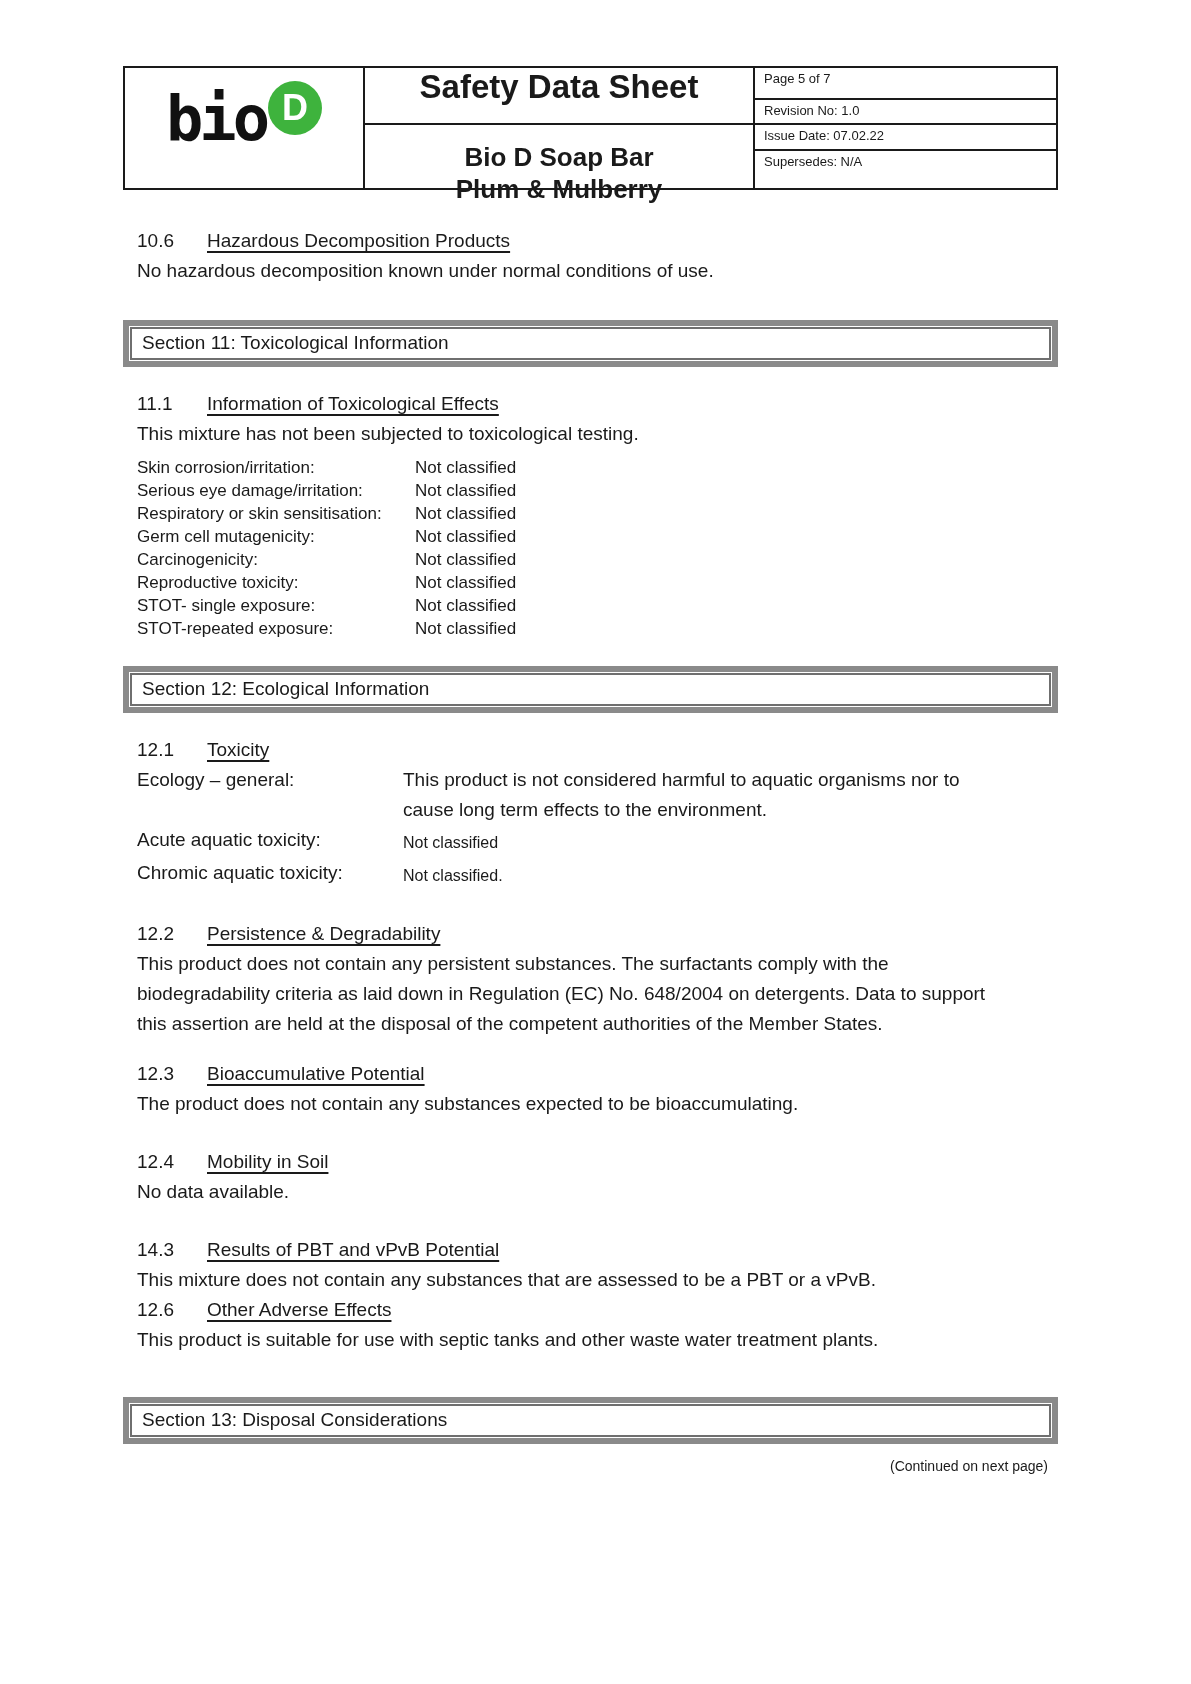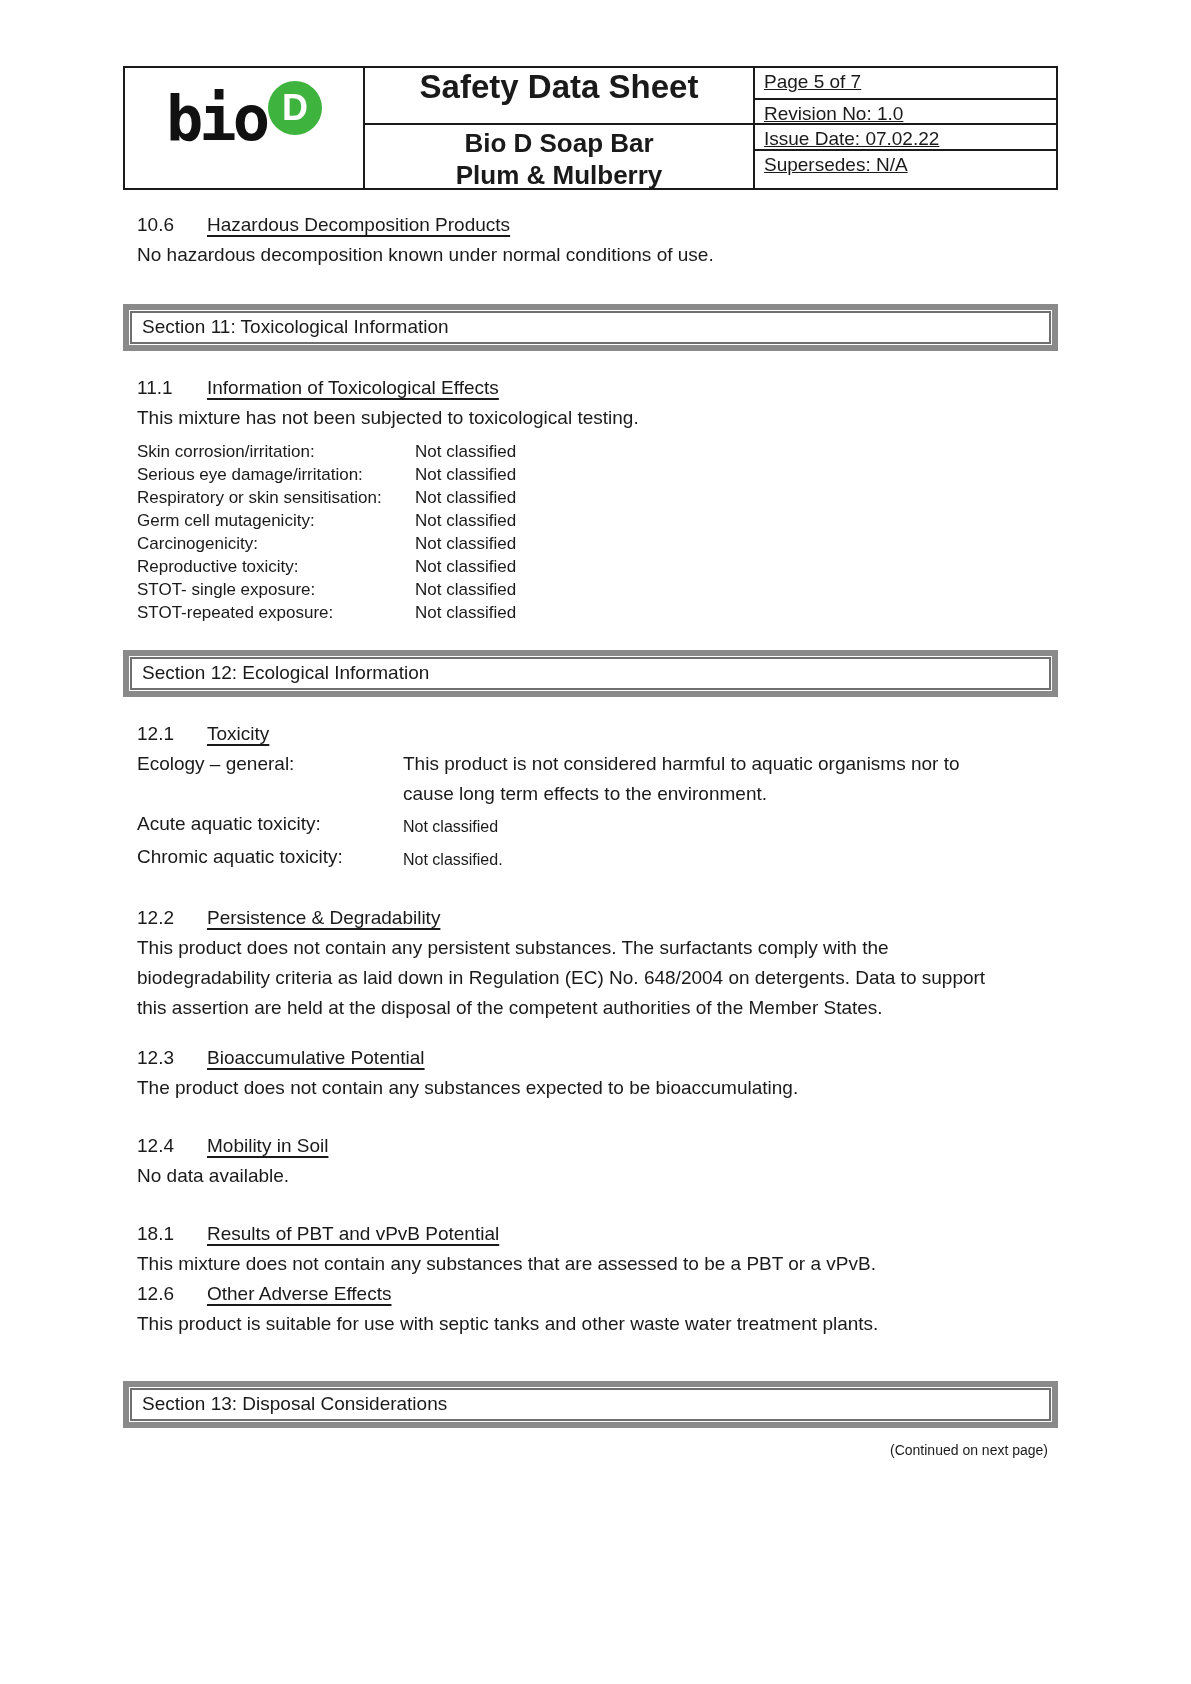--- a/index.html
+++ b/index.html
@@ -24,25 +24,25 @@
     grid-column:1; grid-row:1/5; border-right:2px solid #1a1a1a;
     display:flex; align-items:center; justify-content:center; padding-bottom:18px;
   }
   .cell-title {
     grid-column:2; grid-row:1/3; border-right:2px solid #1a1a1a; border-bottom:2px solid #1a1a1a;
     display:flex; align-items:flex-start; justify-content:center;
   }
   .cell-product {
     grid-column:2; grid-row:3/5; border-right:2px solid #1a1a1a;
     display:flex; flex-direction:column; align-items:center; justify-content:flex-start;
-    padding-top:2px;
+    padding-top:16px;
   }
   .doc-title { font-size:33px; font-weight:bold; letter-spacing:0px; }
   .product-line { font-size:26px; font-weight:bold; line-height:32px; }
-  .info-cell { font-size:19px; padding:3px 0 0 9px; border-bottom:2px solid #1a1a1a;text-decoration:underline; }
+  .info-cell { font-size:13px; padding:3px 0 0 9px; border-bottom:2px solid #1a1a1a; }
   .info-cell.last { border-bottom:none; }
 
   
   .logo-bio {
     font-family:"DejaVu Sans Mono", monospace;
     font-weight:bold; font-size:62px; letter-spacing:-4px; color:#111;
     line-height:1;
   }
   .logo-d {
     width:54px; height:54px; border-radius:50%;
@@ -90,21 +90,21 @@
       <div class="hdr-cell cell-product">
         <span class="product-line">Bio D Soap Bar</span>
         <span class="product-line">Plum &amp; Mulberry</span>
       </div>
       <div class="hdr-cell info-cell">Page 5 of 7</div>
       <div class="hdr-cell info-cell">Revision No: 1.0</div>
       <div class="hdr-cell info-cell">Issue Date: 07.02.22</div>
       <div class="hdr-cell info-cell last">Supersedes: N/A</div>
     </div>
 
-    <div class="heading tpad" style="margin-top:20px;">
+    <div class="heading tpad" style="margin-top:36px;">
       <span class="h-num">10.6</span>
       <span class="h-title">Hazardous Decomposition Products</span>
     </div>
     <div class="body-text tpad">No hazardous decomposition known under normal conditions of use.</div>
 
     <div class="section-bar" style="margin-top:34px;">
       <div class="section-bar-in">Section 11: Toxicological Information</div>
     </div>
 
     <div class="heading tpad" style="margin-top:22px;">
@@ -183,21 +183,21 @@
     </div>
     <div class="body-text tpad">The product does not contain any substances expected to be bioaccumulating.</div>
 
     <div class="heading tpad" style="margin-top:28px;align-items:flex-end;">
       <span class="h-num">12.4</span>
       <span class="h-title">Mobility in Soil</span>
     </div>
     <div class="body-text tpad">No data available.</div>
 
     <div class="heading tpad" style="margin-top:28px;">
-      <span class="h-num">18.1</span>
+      <span class="h-num">14.3</span>
       <span class="h-title">Results of PBT and vPvB Potential</span>
     </div>
     <div class="body-text tpad">This mixture does not contain any substances that are assessed to be a PBT or a vPvB.</div>
 
     <div class="heading tpad">
       <span class="h-num">12.6</span>
       <span class="h-title">Other Adverse Effects</span>
     </div>
     <div class="body-text tpad">This product is suitable for use with septic tanks and other waste water treatment plants.</div>
 

